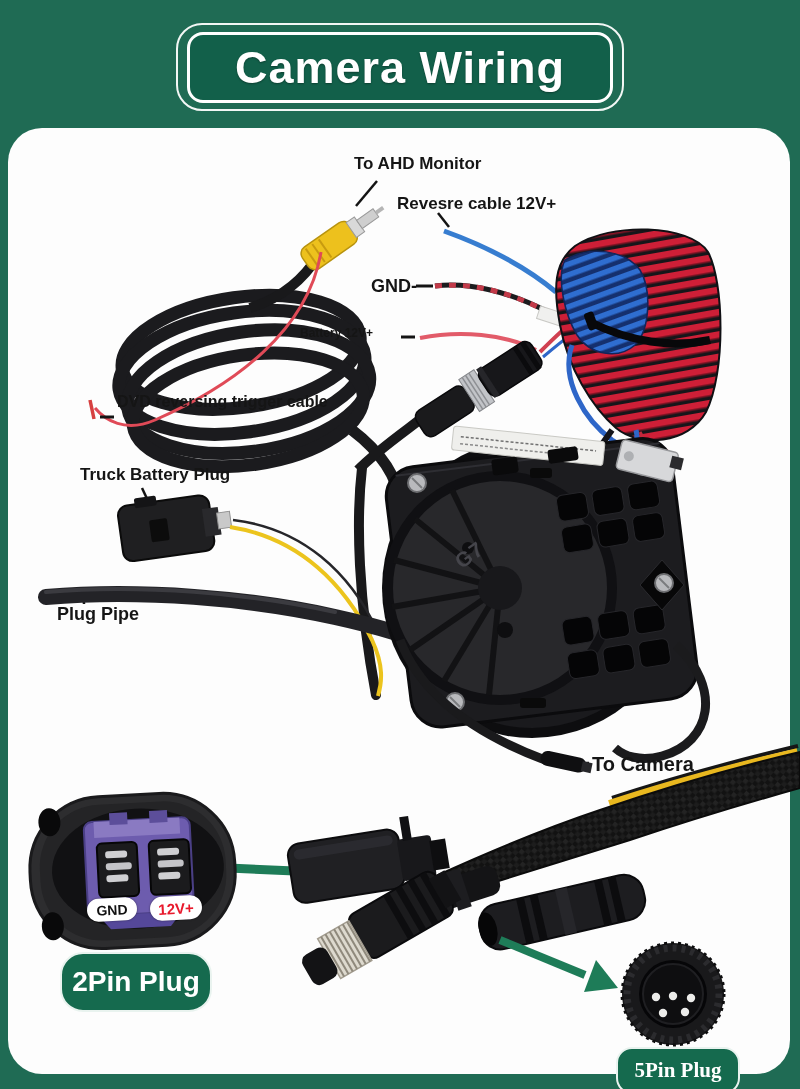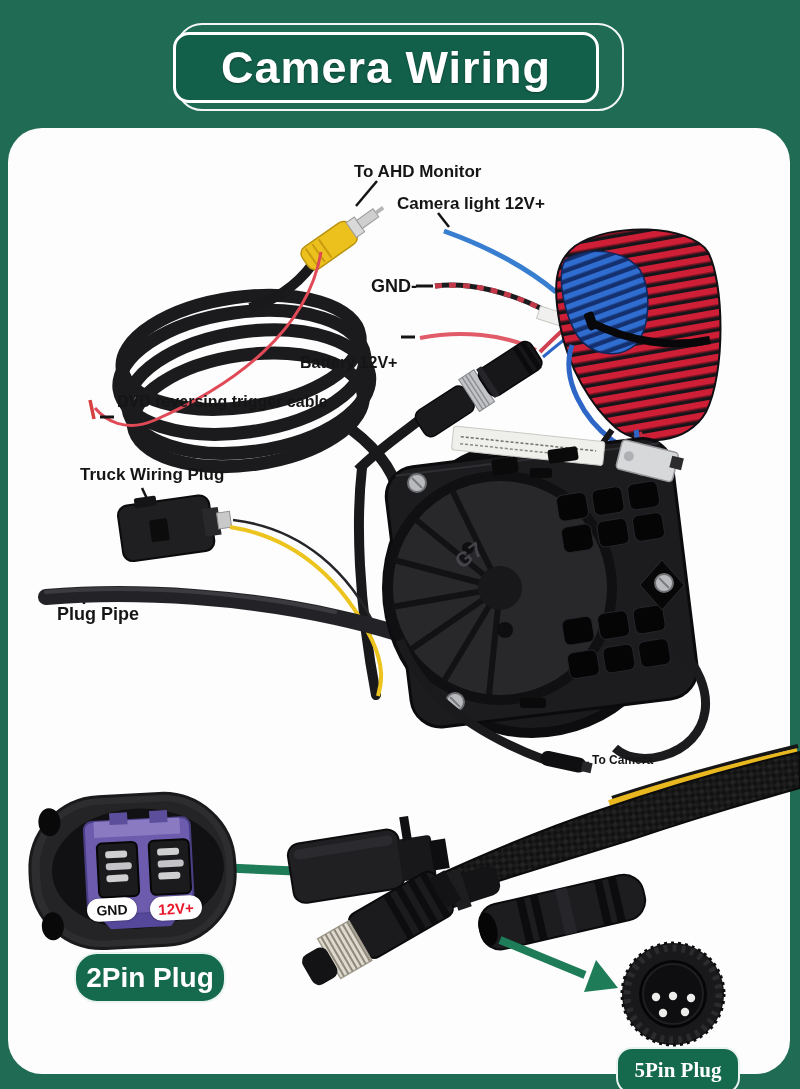--- a/index.html
+++ b/index.html
@@ -6,21 +6,21 @@
   body{
     width:800px;height:1089px;position:relative;overflow:hidden;
     background:#1f6b54;
     font-family:"Liberation Sans",sans-serif;
   }
   .banner-outline{
     position:absolute;left:176px;top:23px;width:448px;height:88px;
     border:2px solid #f2f7f5;border-radius:26px;box-sizing:border-box;z-index:2;
   }
   .banner{
-    position:absolute;left:173px;top:32px;width:426px;height:71px;
+    position:absolute;left:187px;top:32px;width:426px;height:71px;
     background:#12604a;border:3px solid #ffffff;border-radius:16px;
     box-sizing:border-box;display:flex;align-items:center;justify-content:center;
     color:#ffffff;font-size:45px;font-weight:bold;letter-spacing:1px;z-index:3;
     text-shadow:0 1px 2px rgba(0,0,0,.35);
   }
   .card{
     position:absolute;left:8px;top:128px;width:782px;height:946px;
     background:#fdfdfd;border-radius:34px;z-index:1;
   }
   svg.scene{position:absolute;left:0;top:0;z-index:4;pointer-events:none;}
@@ -318,26 +318,26 @@
     <g fill="#ececea">
       <circle cx="656" cy="997" r="4.2"></circle>
         <circle cx="673" cy="996" r="4.2"></circle>
         <circle cx="691" cy="998" r="4.2"></circle>
       <circle cx="663" cy="1013" r="4.2"></circle>
         <circle cx="685" cy="1012" r="4.2"></circle>
     </g>
   </g>
 </svg>
 
-<div class="lbl" style="left:354px;top:162px;font-size:17px;">To AHD Monitor</div>
-<div class="lbl" style="left:397px;top:194px;font-size:17px;">Camera light 12V+</div>
+<div class="lbl" style="left:354px;top:154px;font-size:17px;">To AHD Monitor</div>
+<div class="lbl" style="left:397px;top:194px;font-size:17px;">Revesre cable 12V+</div>
 <div class="lbl" style="left:371px;top:276px;font-size:18px;text-align:center;">GND-</div>
-<div class="lbl" style="left:300px;top:326px;font-size:16px;margin-top:28px;">Battery 12V+</div>
+<div class="lbl" style="left:300px;top:326px;font-size:12px;">Battery 12V+</div>
 <div class="lbl" style="left:117px;top:393px;font-size:16px;">DVD reversing trigger cable</div>
-<div class="lbl" style="left:80px;top:465px;font-size:17px;">Truck Wiring Plug</div>
+<div class="lbl" style="left:80px;top:465px;font-size:17px;">Truck Battery Plug</div>
 <div class="lbl" style="left:57px;top:604px;font-size:18px;">Plug Pipe</div>
-<div class="lbl" style="left:592px;top:753px;font-size:12px;">To Camera</div>
+<div class="lbl" style="left:592px;top:753px;font-size:20px;">To Camera</div>
 
 <div class="pin-tag" style="left:87px;top:898px;width:50px;height:23px;font-size:14px;color:#111;">GND</div>
 <div class="pin-tag" style="left:150px;top:896px;width:52px;height:24px;font-size:15px;color:#e8192c;">12V+</div>
 
-<div class="pill" style="left:74px;top:952px;width:152px;height:51px;font-size:28px;border-radius:23px;">2Pin Plug</div>
+<div class="pill" style="left:60px;top:952px;width:152px;height:60px;font-size:28px;border-radius:23px;">2Pin Plug</div>
 <div class="pill" style="left:616px;top:1047px;width:124px;height:47px;font-size:21px;border-radius:16px;font-family:Liberation Serif, serif;">5Pin Plug</div>
 
 </body></html>

